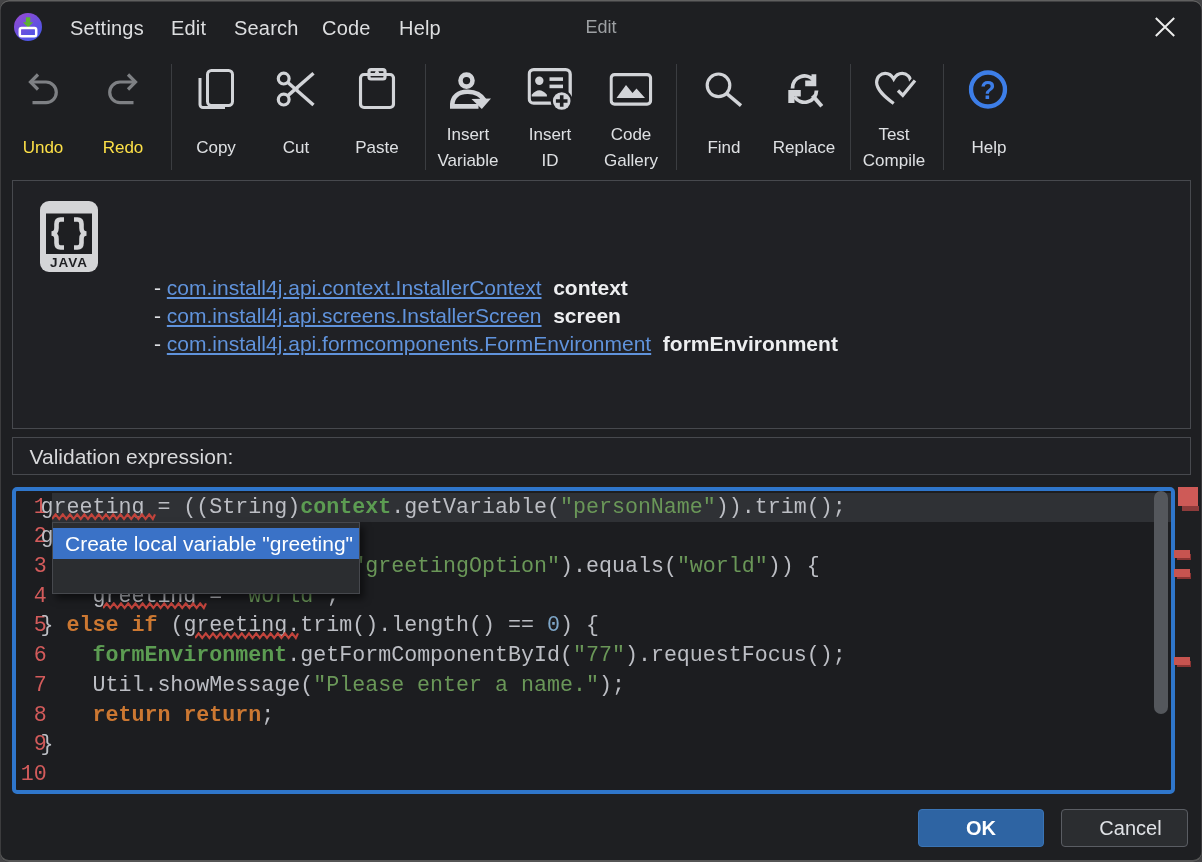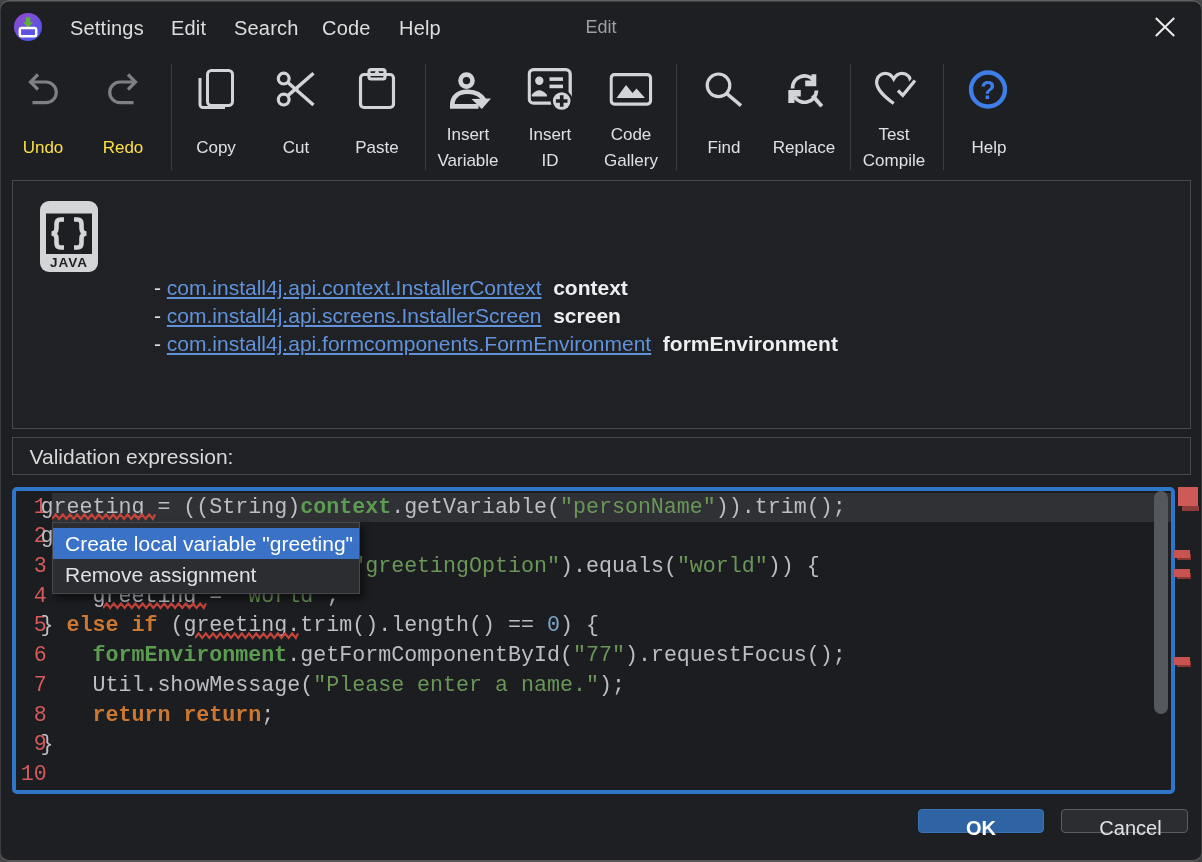--- a/index.html
+++ b/index.html
@@ -36,21 +36,21 @@
 .pm{color:#5C9C52;font-weight:bold;}
 .nm{color:#7EA7C9;}
 .thumb{position:absolute;left:1138px;top:0px;width:14.5px;height:223px;border-radius:7px;background:#54575C;}
 
 .popup{position:absolute;left:52px;top:521.5px;width:308px;height:72px;background:#2B2D30;border:1.5px solid #46484D;box-shadow:4px 5px 7px rgba(0,0,0,.5);padding-top:5px;}
 .popup .it{height:31px;line-height:31px;font-size:21px;color:#DFE1E5;padding-left:12px;white-space:nowrap;}
 .popup .sel{background:#3A72C7;color:#FFFFFF;}
 
 .emark{position:absolute;background:#C75450;}
 
-.btn{position:absolute;top:809px;height:24px;border-radius:4px;font-size:20px;text-align:center;line-height:36px;}
+.btn{position:absolute;top:809px;height:38px;border-radius:4px;font-size:20px;text-align:center;line-height:36px;}
 .ok{left:918px;width:126px;background:#2E64A3;border:1px solid #3A74B5;color:#FFFFFF;font-weight:bold;}
 .cancel{left:1061px;width:127px;background:#2B2D30;border:1px solid #5A5D63;color:#DFE1E5;padding-left:12px;}
 </style></head>
 <body>
 <div class="win">
 
 <svg class="abs" style="left:14px;top:13px" width="28" height="28" viewBox="0 0 28 28">
  <defs>
         <linearGradient id="ag" x1="0" y1="0" x2=".7" y2="1">
   <stop offset="0" stop-color="#9B49D0"></stop>
@@ -212,21 +212,20 @@
 </svg>
 <svg class="abs" style="left:103px;top:602.4px" width="104" height="8" viewBox="0 0 104 8">
  <path d="M0 6.0 L3.6 1.4 L7.2 6.0 L10.8 1.4 L14.4 6.0 L18.0 1.4 L21.6 6.0 L25.2 1.4 L28.8 6.0 L32.4 1.4 L36.0 6.0 L39.6 1.4 L43.2 6.0 L46.8 1.4 L50.4 6.0 L54.0 1.4 L57.6 6.0 L61.2 1.4 L64.8 6.0 L68.4 1.4 L72.0 6.0 L75.6 1.4 L79.2 6.0 L82.8 1.4 L86.4 6.0 L90.0 1.4 L93.6 6.0 L97.2 1.4 L100.8 6.0 L103.0 1.4" stroke="#C2443C" stroke-width="2.2" fill="none"></path>
 </svg>
 <svg class="abs" style="left:194.5px;top:632.1px" width="104" height="8" viewBox="0 0 104 8">
  <path d="M0 6.0 L3.6 1.4 L7.2 6.0 L10.8 1.4 L14.4 6.0 L18.0 1.4 L21.6 6.0 L25.2 1.4 L28.8 6.0 L32.4 1.4 L36.0 6.0 L39.6 1.4 L43.2 6.0 L46.8 1.4 L50.4 6.0 L54.0 1.4 L57.6 6.0 L61.2 1.4 L64.8 6.0 L68.4 1.4 L72.0 6.0 L75.6 1.4 L79.2 6.0 L82.8 1.4 L86.4 6.0 L90.0 1.4 L93.6 6.0 L97.2 1.4 L100.8 6.0 L103.0 1.4" stroke="#C2443C" stroke-width="2.2" fill="none"></path>
 </svg>
 
 <div class="popup">
  <div class="it sel">Create local variable "greeting"</div>
- <div class="it">Remove assignment</div>
 </div>
 
 <div class="emark" style="left:1177.5px;top:486.5px;width:20px;height:19.5px;background:#CE5A57;"></div>
 <div class="emark" style="left:1182px;top:506px;width:17px;height:5px;background:#8E3B3B;"></div>
 <div class="emark" style="left:1174px;top:550px;width:16px;height:8px;box-shadow:2px 3px 0 -1px #8a3433;"></div>
 <div class="emark" style="left:1174px;top:569px;width:16px;height:8px;box-shadow:2px 3px 0 -1px #8a3433;"></div>
 <div class="emark" style="left:1174px;top:657px;width:16px;height:8px;box-shadow:2px 3px 0 -1px #8a3433;"></div>
 
 <div class="btn ok">OK</div>
 <div class="btn cancel">Cancel</div>

